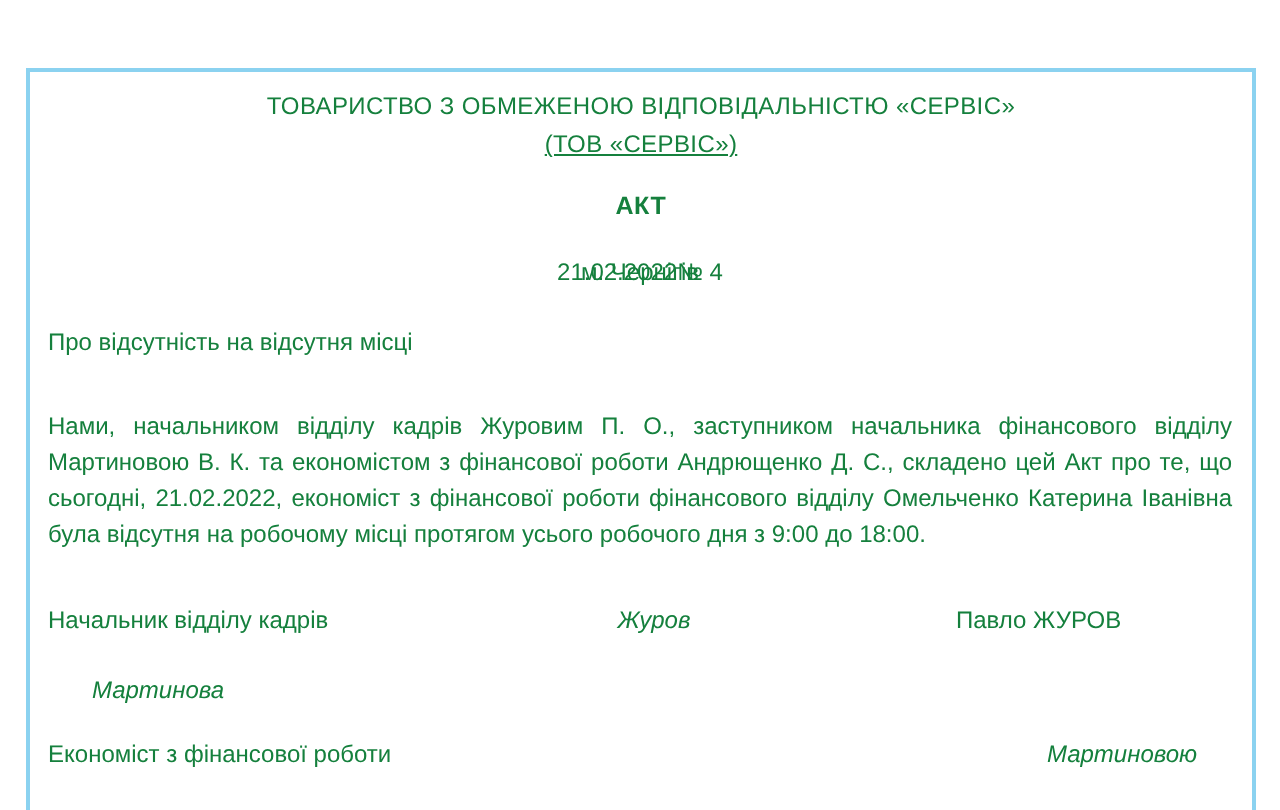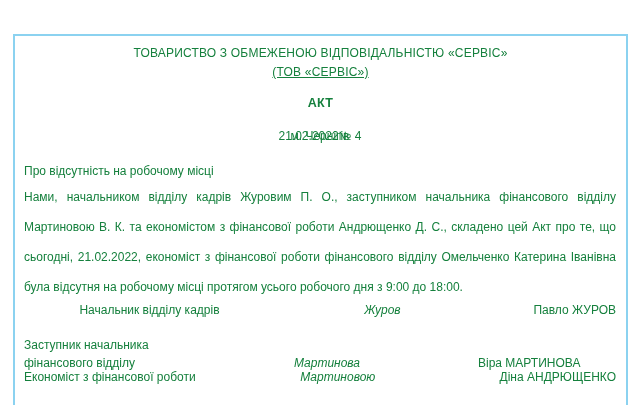--- a/index.html
+++ b/index.html
@@ -51,32 +51,32 @@
   }
   .meta-city {
     position: absolute;
     left: 50%;
     transform: translateX(-50%);
   }
   .subject {
     position: absolute; top: 128px; left: 9px; right: 10px;
   }
   .body-text {
-    position: absolute; top: 146px; left: 9px;
+    position: absolute; top: 168px; left: 9px;
     width: 592px;
     text-align: justify;
-    line-height: 30px;
+    line-height: 18px;
   }
   .sig-row {
     position: absolute; left: 9px; right: 10px;
     display: flex;
     align-items: flex-end;
     line-height: 18px;
   }
-  .sig-row-1 { top: 265px; justify-content: flex-end; }
+  .sig-row-1 { top: 265px; }
   .sig-row-2 { top: 300px; }
   .sig-row-3 { top: 332px; justify-content: space-between; }
   .sig-pos { flex: 0 0 248px; }
   .sig-row-2 .sig-pos { flex-basis: 132px; margin-right: 116px; }
   .sig-sign {
     flex: 0 0 110px;
     text-align: center;
     font-style: italic;
     white-space: nowrap;
   }
@@ -96,36 +96,33 @@
     <div class="company-short">(ТОВ «СЕРВІС»)</div>
 
     <div class="doc-type">АКТ</div>
 
     <div class="meta-row">
       <span class="meta-date">21.02.2022</span>
       <span class="meta-city">м. Чернігів</span>
       <span class="meta-number">№ 4</span>
     </div>
 
-    <div class="subject">Про відсутність на робочому місці</div>
+    <div class="subject">Про відсутність на відсутня місці</div>
 
     <div class="body-text">Нами, начальником відділу кадрів Журовим П. О., заступником начальника фінансового відділу Мартиновою В. К. та економістом з фінансової роботи Андрющенко Д. С., складено цей Акт про те, що сьогодні, 21.02.2022, економіст з фінансової роботи фінансового відділу Омельченко Катерина Іванівна була відсутня на робочому місці протягом усього робочого дня з 9:00 до 18:00.</div>
 
     <div class="sig-row sig-row-1">
       <span class="sig-pos">Начальник відділу кадрів</span>
       <span class="sig-sign">Журов</span>
       <span class="sig-name">Павло ЖУРОВ</span>
     </div>
 
     <div class="sig-row sig-row-2">
-      <span class="sig-pos">Заступник начальника фінансового відділу</span>
       <span class="sig-sign">Мартинова</span>
-      <span class="sig-name">Віра МАРТИНОВА</span>
     </div>
 
     <div class="sig-row sig-row-3">
       <span class="sig-pos">Економіст з фінансової роботи</span>
       <span class="sig-sign">Мартиновою</span>
-      <span class="sig-name">Діна АНДРЮЩЕНКО</span>
     </div>
 
   </div>
 </div>
 
 </body></html>

